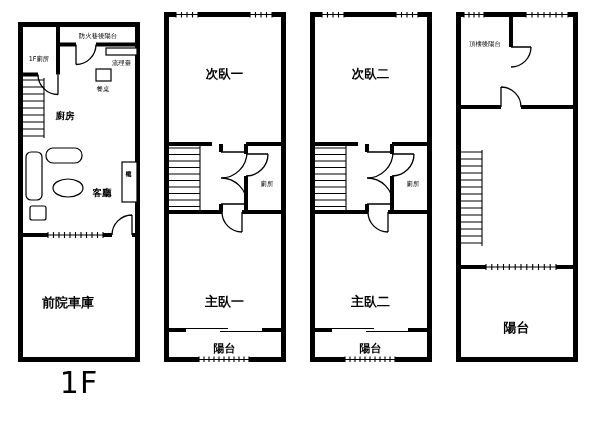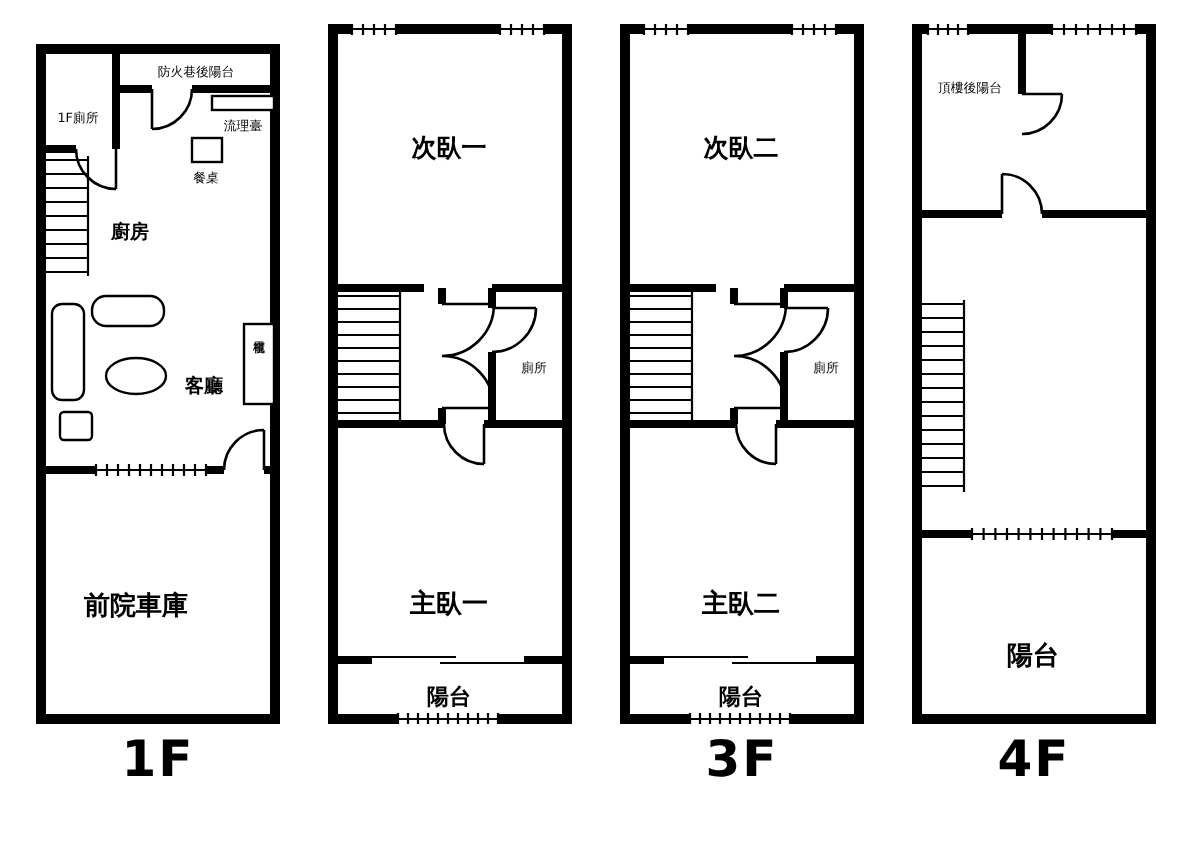--- a/index.html
+++ b/index.html
@@ -1,20 +1,20 @@
 <!DOCTYPE html>
 <html><head>
 <meta charset="utf-8">
 <style>
   * { margin:0; padding:0; box-sizing:border-box; }
   html,body { width:600px; height:424px; background:#ffffff; overflow:hidden; }
   body { font-family:"DejaVu Sans","Liberation Sans",sans-serif; }
   .plan { display:flex; padding:12px 22px 0 18px; gap:24px; }
   .floor { display:flex; flex-direction:column; align-items:center; width:122px; }
-  .floor-label { font-size:25px; font-weight:700; color:#000; margin-top:3px; letter-spacing:1px; }
+  .floor-label { font-size:30px; font-weight:400; color:#000; margin-top:3px; letter-spacing:1px; }
   svg { display:block; }
   .wall  { stroke:#000; stroke-width:5; fill:none; }
   .iwall { stroke:#000; stroke-width:4; fill:none; }
   .thin  { stroke:#000; stroke-width:1.1; fill:none; }
   .door  { stroke:#000; stroke-width:1.3; fill:none; }
   .furn  { stroke:#000; stroke-width:1.2; fill:#fff; }
   .white { fill:#fff; stroke:none; }
   .lbl { fill:#000; font-family:"DejaVu Sans","Liberation Sans",sans-serif; }
   .s  { font-size:6.4px; }
   .m  { font-size:9.5px; font-weight:700; }
@@ -137,21 +137,20 @@
       <path class="door" d="M78,200 V220 M78,220 A20,20 0 0 1 58,200"></path>
       <text x="60.5" y="294" class="lbl l" text-anchor="middle">主臥二</text>
 
       <path class="iwall" d="M2.5,318 H22 M98,318 H119.5"></path>
       <path class="thin" d="M22,316.5 H64 M56,319.5 H98"></path>
       <text x="60.5" y="340" class="lbl m2" text-anchor="middle">陽台</text>
 
       <rect x="35" y="344.5" width="50" height="5.5" class="white"></rect>
       <path class="thin" d="M35,347.5 H85 M35,344.5 V350 M40,344.5 V350 M45,344.5 V350 M50,344.5 V350 M55,344.5 V350 M60,344.5 V350 M65,344.5 V350 M70,344.5 V350 M75,344.5 V350 M80,344.5 V350 M85,344.5 V350"></path>
     </svg>
-    <div class="floor-label">3F</div>
   </div>
 
   <div class="floor">
     <svg width="122" height="350" viewBox="0 0 122 350">
       <rect x="2.5" y="2.5" width="117" height="345" class="wall"></rect>
 
       <rect x="8" y="0" width="20" height="5.5" class="white"></rect>
       <path class="thin" d="M8,2.5 H28 M8,0 V5.5 M13,0 V5.5 M18,0 V5.5 M23,0 V5.5 M28,0 V5.5"></path>
       <rect x="70" y="0" width="42" height="5.5" class="white"></rect>
       <path class="thin" d="M70,2.5 H112 M70,0 V5.5 M76,0 V5.5 M82,0 V5.5 M88,0 V5.5 M94,0 V5.5 M100,0 V5.5 M106,0 V5.5 M112,0 V5.5"></path>
@@ -167,16 +166,15 @@
         <path class="thin" d="M26,138 V234"></path>
         <path class="thin" d="M4,140 H26 M4,147 H26 M4,154 H26 M4,161 H26 M4,168 H26 M4,175 H26 M4,182 H26 M4,189 H26 M4,196 H26 M4,203 H26 M4,210 H26 M4,217 H26 M4,224 H26 M4,231 H26"></path>
       </g>
 
       <path class="iwall" d="M2.5,255 H30 M100,255 H119.5"></path>
       <rect x="30" y="252" width="70" height="6" class="white"></rect>
       <path class="thin" d="M30,255 H100 M30,252 V258 M35.8,252 V258 M41.7,252 V258 M47.5,252 V258 M53.3,252 V258 M59.2,252 V258 M65,252 V258 M70.8,252 V258 M76.7,252 V258 M82.5,252 V258 M88.3,252 V258 M94.2,252 V258 M100,252 V258"></path>
 
       <text x="60.5" y="320" class="lbl l" text-anchor="middle">陽台</text>
     </svg>
-    <div class="floor-label">4F</div>
   </div>
 
 </div>
 
 </body></html>

